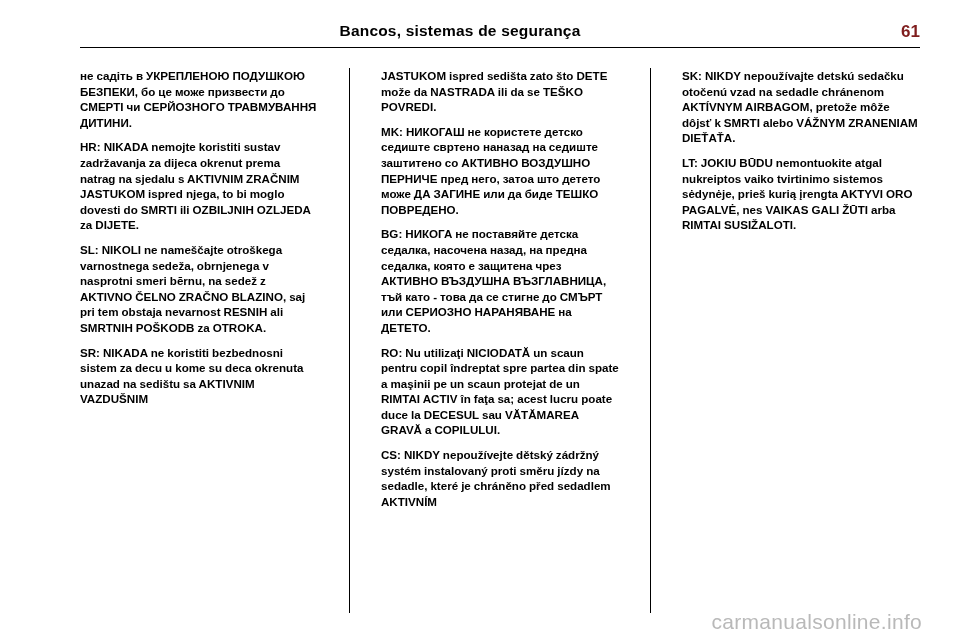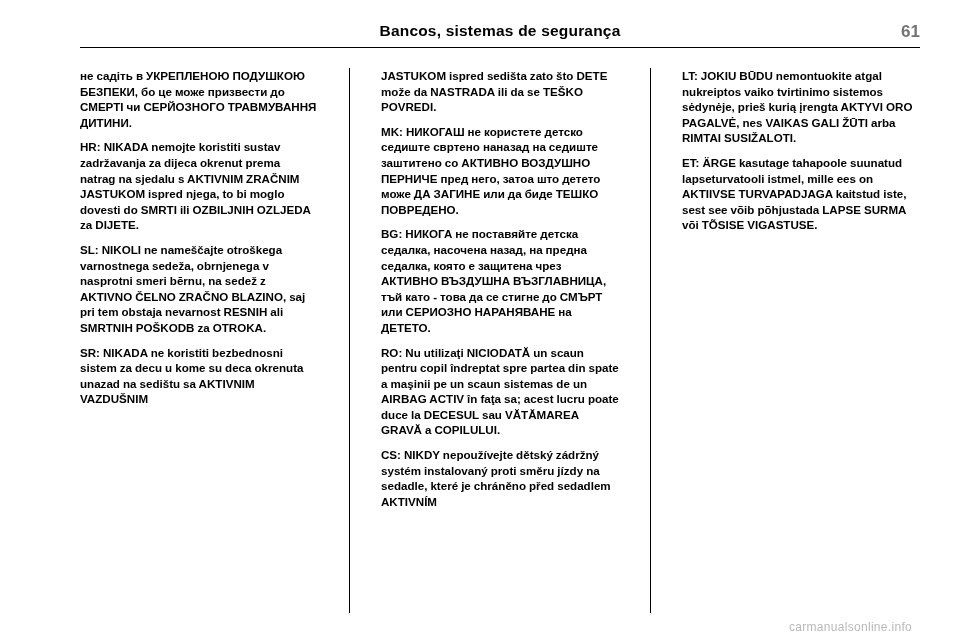--- a/index.html
+++ b/index.html
@@ -32,29 +32,28 @@
   .header-title {
     position: absolute;
     left: 0;
     top: 0;
     width: 920px;
     text-align: center;
     font-size: 15.5px;
     font-weight: bold;
     letter-spacing: 0.2px;
     color: #000;
-    padding-left: 40px;
   }
   .header-pagenum {
     position: absolute;
     right: 40px;
     top: 0;
     font-size: 17px;
     font-weight: bold;
-    color: #737373;
+    color: #7f1d1d;
   }
   .header-rule {
     position: absolute;
     left: 80px;
     top: 47px;
     width: 840px;
     height: 1px;
     background: #000000;
   }
   .columns {
@@ -82,23 +81,23 @@
     margin: 0 0 9px 0;
     font-size: 11.6px;
     line-height: 15.6px;
     font-weight: bold;
     text-align: left;
     color: #000;
     word-spacing: -0.2px;
   }
   .watermark {
     position: absolute;
-    right: 48px;
+    right: 38px;
     bottom: 8px;
-    font-size: 12px;
+    font-size: 21px;
     color: #b9b9b9;
     font-family: "Liberation Sans", sans-serif;
     letter-spacing: 0.3px;
   }
 </style>
 </head>
 <body>
 
 <div class="page">
 
@@ -116,27 +115,27 @@
       <p class="para">SL: NIKOLI ne nameščajte otroškega varnostnega sedeža, obrnjenega v nasprotni smeri bērnu, na sedež z AKTIVNO ČELNO ZRAČNO BLAZINO, saj pri tem obstaja nevarnost RESNIH ali SMRTNIH POŠKODB za OTROKA.</p>
       <p class="para">SR: NIKADA ne koristiti bezbednosni sistem za decu u kome su deca okrenuta unazad na sedištu sa AKTIVNIM VAZDUŠNIM</p>
     </div>
 
     <div class="col-divider"></div>
 
     <div class="col">
       <p class="para">JASTUKOM ispred sedišta zato što DETE može da NASTRADA ili da se TEŠKO POVREDI.</p>
       <p class="para">MK: НИКОГАШ не користете детско седиште свртено наназад на седиште заштитено со АКТИВНО ВОЗДУШНО ПЕРНИЧЕ пред него, затоа што детето може ДА ЗАГИНЕ или да биде ТЕШКО ПОВРЕДЕНО.</p>
       <p class="para">BG: НИКОГА не поставяйте детска седалка, насочена назад, на предна седалка, която е защитена чрез АКТИВНО ВЪЗДУШНА ВЪЗГЛАВНИЦА, тъй като - това да се стигне до СМЪРТ или СЕРИОЗНО НАРАНЯВАНЕ на ДЕТЕТО.</p>
-      <p class="para">RO: Nu utilizaţi NICIODATĂ un scaun pentru copil îndreptat spre partea din spate a maşinii pe un scaun sistemas de un AIRBAG ACTIV în faţa sa; acest lucru poate duce la DECESUL sau VĂTĂMAREA GRAVĂ a COPILULUI.</p>
+      <p class="para">RO: Nu utilizaţi NICIODATĂ un scaun pentru copil îndreptat spre partea din spate a maşinii pe un scaun protejat de un RIMTAI ACTIV în faţa sa; acest lucru poate duce la DECESUL sau VĂTĂMAREA GRAVĂ a COPILULUI.</p>
       <p class="para">CS: NIKDY nepoužívejte dětský zádržný systém instalovaný proti směru jízdy na sedadle, které je chráněno před sedadlem AKTIVNÍM</p>
     </div>
 
     <div class="col-divider"></div>
 
     <div class="col">
+      <p class="para">SK: NIKDY nepoužívajte detskú sedačku otočenú vzad na sedadle chránenom AKTÍVNYM AIRBAGOM, pretože môže dôjsť k SMRTI alebo VÁŽNYM ZRANENIAM DIEŤAŤA.</p>
       <p class="para">LT: JOKIU BŪDU nemontuokite atgal nukreiptos vaiko tvirtinimo sistemos sėdynėje, prieš kurią įrengta AKTYVI ORO PAGALVĖ, nes VAIKAS GALI ŽŪTI arba RIMTAI SUSIŽALOTI.</p>
-      <p class="para">ET: ÄRGE kasutage tahapoole suunatud lapseturvatooli istmel, mille ees on AKTIIVSE TURVAPADJAGA kaitstud iste, sest see võib põhjustada LAPSE SURMA või TÕSISE VIGASTUSE.</p>
     </div>
 
   </div>
 
   <div class="watermark">carmanualsonline.info</div>
 </div>
 
 </body></html>

